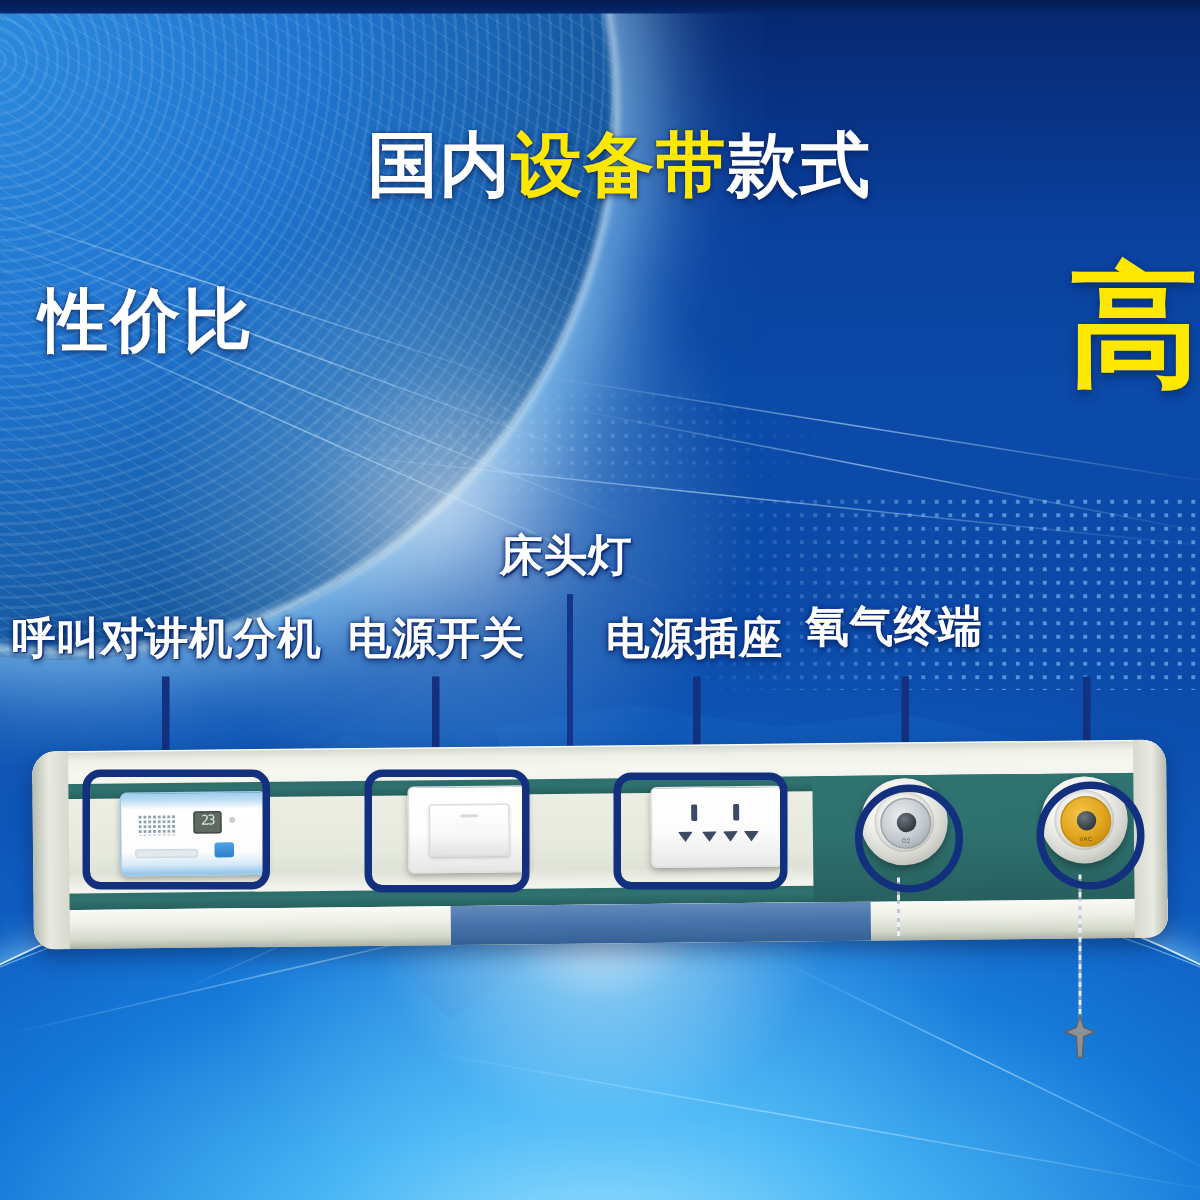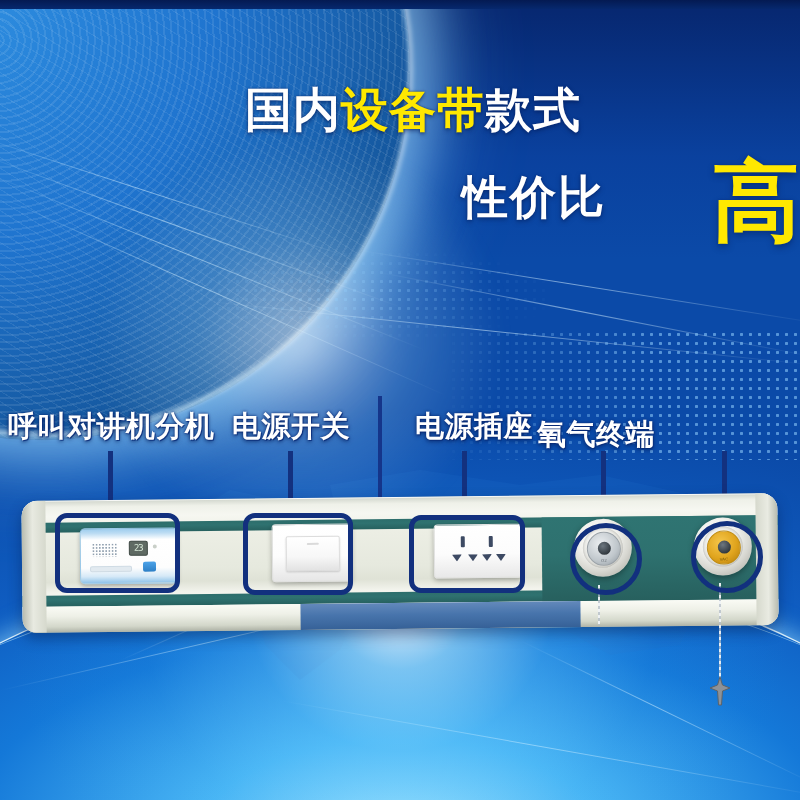--- a/index.html
+++ b/index.html
@@ -124,22 +124,22 @@
     font-weight: 700;
     letter-spacing: 1px;
     line-height: 1;
     white-space: nowrap;
     text-shadow: 0 0 2px rgba(10,40,110,.9), 0 2px 4px rgba(5,25,80,.55);
   }
   .hl-w { color:#ffffff; }
   .hl-y { color:#ffe800; }
 
   .hl-line2 {
-    position:absolute; left:0; right:0; top:70px;
-    display:flex; align-items:center; justify-content:flex-end;
+    position:absolute; left:0; right:0; top:86px;
+    display:flex; align-items:center; justify-content:space-between;
     gap: 106px;
   }
   .hl-xjb {
     font-size: 46px; font-weight:700; color:#ffffff; letter-spacing:2px;
     text-shadow: 0 0 2px rgba(10,40,110,.9), 0 2px 5px rgba(5,25,80,.55);
   }
   .hl-gao {
     font-size: 88px; font-weight:700; color:#ffe800; line-height:.95;
     text-shadow: 0 0 2px rgba(10,40,110,.6), 0 3px 7px rgba(5,25,80,.45);
     position: relative; top: 4px;
@@ -394,22 +394,23 @@
 
   <div class="leader" style="left:108px; top:451px; height:63px;"></div>
   <div class="leader" style="left:288px; top:451px; height:63px;"></div>
   <div class="leader thin" style="left:378px; top:396px; height:214px;"></div>
   <div class="leader" style="left:462px; top:451px; height:63px;"></div>
   <div class="leader" style="left:601px; top:451px; height:63px;"></div>
   <div class="leader" style="left:722px; top:451px; height:63px;"></div>
 
   <div class="label" style="left:232px; top:412px;">电源开关</div>
   <div class="label" style="left:8px;   top:412px;">呼叫对讲机分机</div>
-  <div class="label" style="left:415px; top:412px;">电源插座</div>
-  <div class="label" style="left:537px; top:420px;">氧气终端</div>
+  <div class="label" style="left:333px; top:357px;">床头灯</div>
+  <div class="label" style="left:404px; top:412px;">电源插座</div>
+  <div class="label" style="left:537px; top:404px;">氧气终端</div>
 
   <div class="panel-wrap">
     <div class="panel-body">
       <div class="stripe top"></div>
       <div class="stripe bot"></div>
       <div class="teal-block"></div>
       <div class="rail"></div>
       <div class="rail-dark"></div>
       <div class="cap-left"></div>
       <div class="cap-right"></div>

